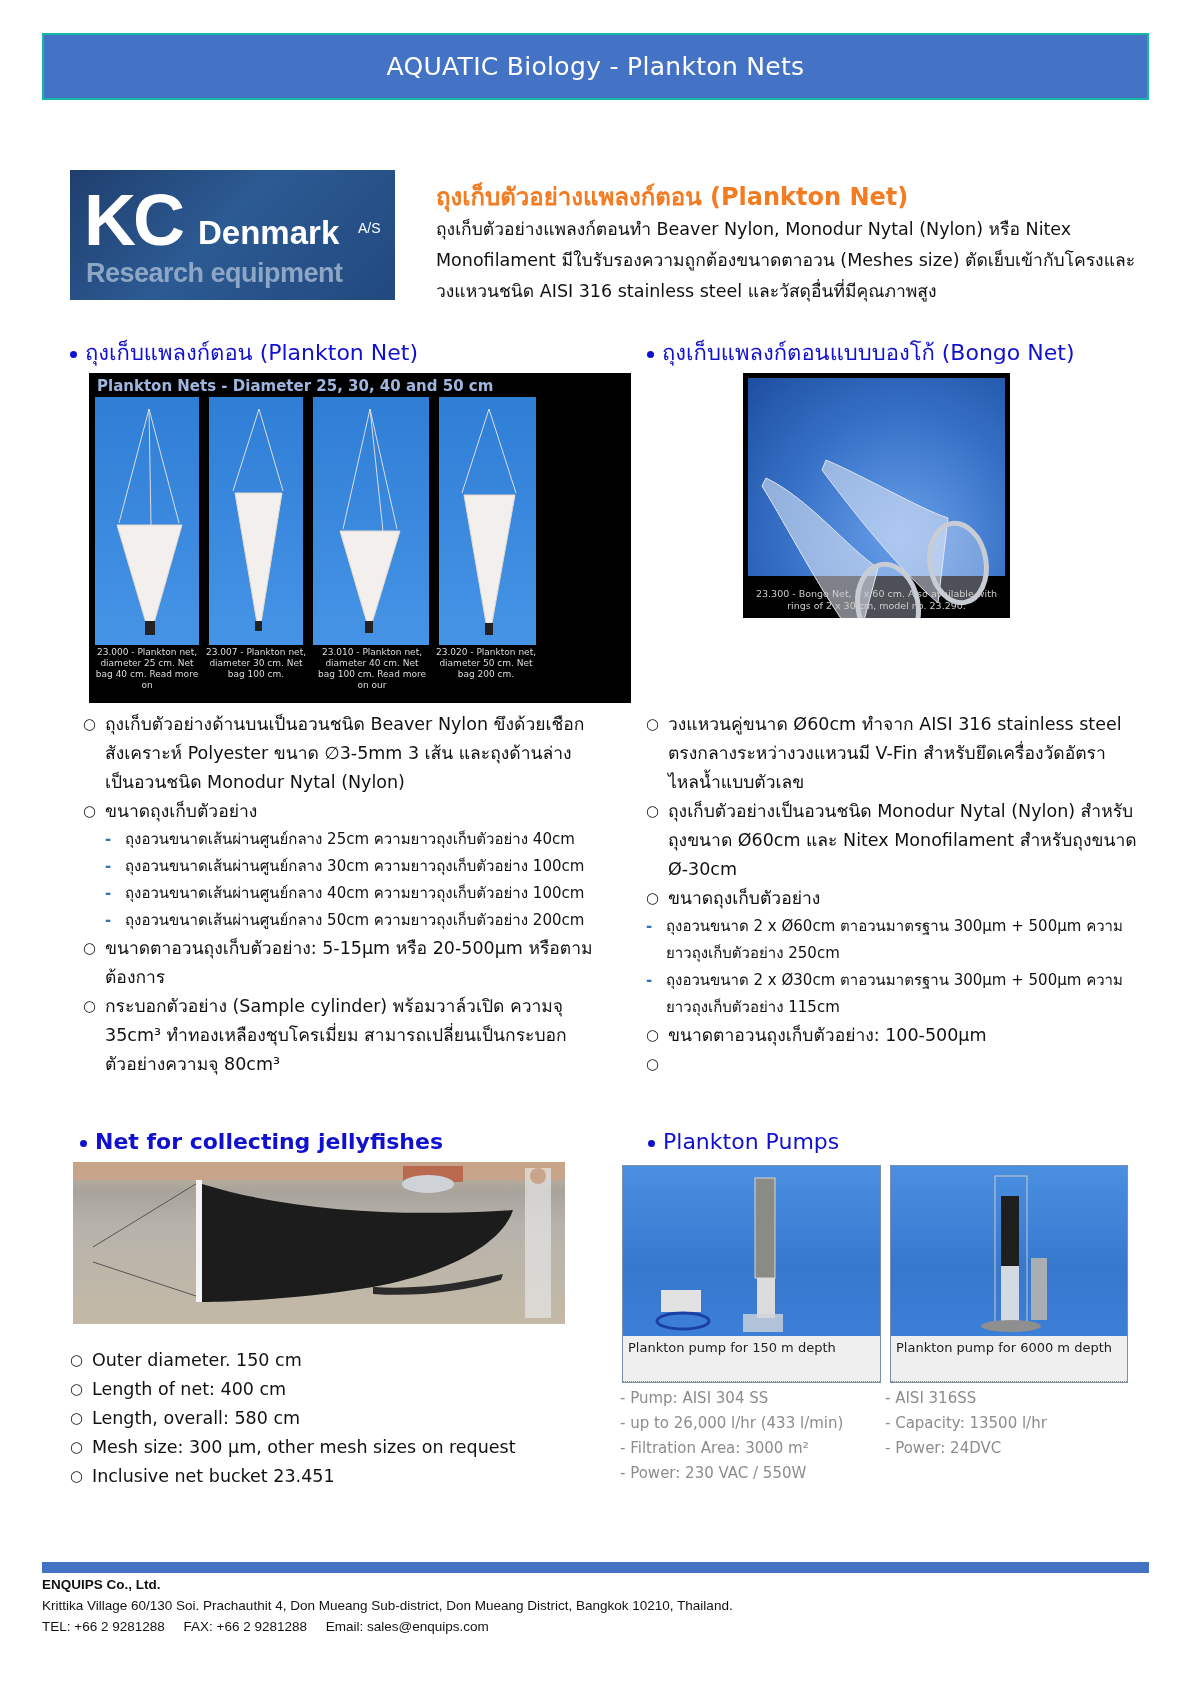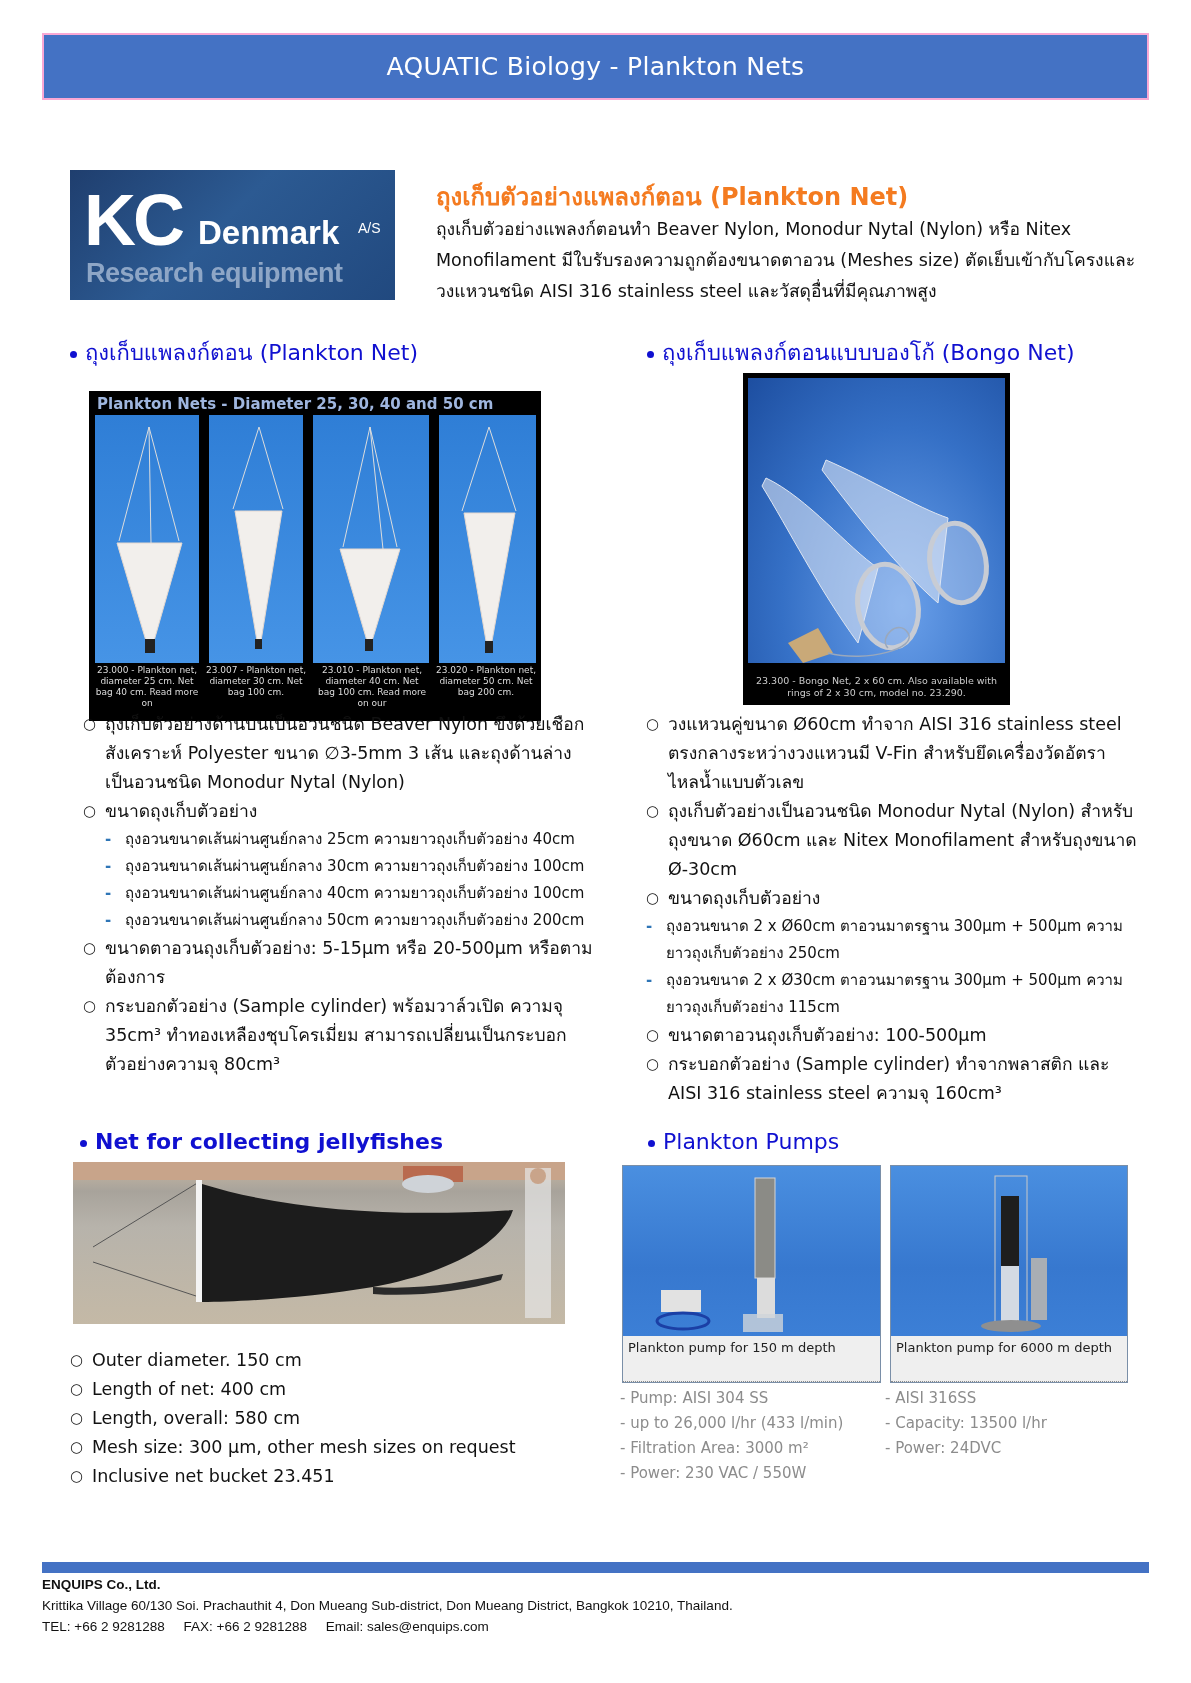--- a/index.html
+++ b/index.html
@@ -1,21 +1,21 @@
 <!DOCTYPE html>
 <html><head>
 <meta charset="utf-8">
 <style>
   * { box-sizing: border-box; margin: 0; padding: 0; }
   html, body { width: 1191px; height: 1683px; background: #ffffff; overflow: hidden; }
   body { position: relative; font-family: "DejaVu Sans", sans-serif; color: #111; }
 
   .title-bar {
     position: absolute; left: 42px; top: 33px; width: 1107px; height: 67px;
-    background: #4472c4; border: 2px solid #f9a8d4;
+    background: #4472c4; border: 2px solid #14b8a6;
     display: flex; align-items: center; justify-content: center;
   }
   .title-bar span { color: #fff; font-size: 25px; letter-spacing: 0.3px; }
 
   .logo {
     position: absolute; left: 70px; top: 170px; width: 325px; height: 130px;
     background: linear-gradient(135deg, #1f3e6e 0%, #2c5a92 45%, #21497f 100%);
     overflow: hidden;
   }
   .logo .kc { position: absolute; left: 14px; top: 14px; color: #fff; font-family: "Liberation Sans", sans-serif; font-weight: bold; font-size: 72px; letter-spacing: -3px; line-height: 72px; }
@@ -26,28 +26,28 @@
   .intro { position: absolute; left: 412px; top: 180px; width: 740px; margin-left: 24px; }
   .intro h1 { color: #f47b20; font-size: 24px; font-weight: bold; line-height: 34px; }
   .intro p { font-size: 17.5px; line-height: 31px; color: #111; }
 
   .sec-head { position: absolute; color: #1010d0; font-size: 22px; line-height: 30px; white-space: nowrap; }
   .sec-head .dot { display: inline-block; width: 7px; height: 7px; background: #1010d0; border-radius: 50%; margin-right: 8px; vertical-align: middle; }
 
   .photo { position: absolute; overflow: hidden; }
 
   
-  .nets-photo { left: 89px; top: 373px; width: 452px; height: 330px; background: #000; margin-top: 18px; }
+  .nets-photo { left: 89px; top: 373px; width: 542px; height: 330px; background: #000; }
   .nets-photo .ph-title { position: absolute; left: 8px; top: 4px; color: #9fb6df; font-weight: bold; font-size: 15px; font-family: "DejaVu Sans", sans-serif; white-space: nowrap; }
   .nets-photo .panel { position: absolute; top: 24px; height: 248px; background: linear-gradient(180deg, #2f7ed6, #4694e6); }
   .nets-photo .cap { position: absolute; top: 274px; width: 110px; color: #ddd; font-size: 9px; text-align: center; line-height: 11px; }
   .cone { position: absolute; }
 
   
-  .bongo-photo { left: 743px; top: 373px; width: 267px; height: 332px; background: #000; }
+  .bongo-photo { left: 743px; top: 373px; width: 267px; height: 245px; background: #000; }
   .bongo-photo .bg { position: absolute; left: 5px; top: 5px; right: 5px; bottom: 42px; background: radial-gradient(ellipse at 60% 80%, #6aa0ea 0%, #3570c6 55%, #1d4ea0 100%); }
   .bongo-photo .cap { position: absolute; left: 0; right: 0; bottom: 6px; color: #ccc; font-size: 9.5px; text-align: center; line-height: 12px; }
 
   .list { position: absolute; }
   .list li { list-style: none; position: relative; font-size: 17.5px; line-height: 29px; }
   .list li .bul { position: absolute; left: -22px; top: 0; font-size: 15px; color: #111; }
   .list li.sub { font-size: 15px; padding-left: 20px; line-height: 27px; }
   .list li.sub .dash { position: absolute; left: 0; top: 0; color: #2e75b6; font-weight: bold; }
 
   
@@ -156,21 +156,21 @@
   <div class="cap">23.300 - Bongo Net, 2 x 60 cm. Also available with rings of 2 x 30 cm, model no. 23.290.</div>
 </div>
 
 <ul class="list" style="left:668px; top:710px; width:470px;">
   <li><span class="bul">○</span><span>วงแหวนคู่ขนาด Ø60cm ทำจาก AISI 316 stainless steel ตรงกลางระหว่างวงแหวนมี V-Fin สำหรับยึดเครื่องวัดอัตราไหลน้ำแบบตัวเลข</span></li>
   <li><span class="bul">○</span><span>ถุงเก็บตัวอย่างเป็นอวนชนิด Monodur Nytal (Nylon) สำหรับถุงขนาด Ø60cm และ Nitex Monofilament สำหรับถุงขนาด Ø-30cm</span></li>
   <li><span class="bul">○</span><span>ขนาดถุงเก็บตัวอย่าง</span></li>
   <li class="sub" style="margin-left:-22px;"><span class="dash">-</span><span>ถุงอวนขนาด 2 x Ø60cm ตาอวนมาตรฐาน 300µm + 500µm ความยาวถุงเก็บตัวอย่าง 250cm</span></li>
   <li class="sub" style="margin-left:-22px;"><span class="dash">-</span><span>ถุงอวนขนาด 2 x Ø30cm ตาอวนมาตรฐาน 300µm + 500µm ความยาวถุงเก็บตัวอย่าง 115cm</span></li>
   <li><span class="bul">○</span><span>ขนาดตาอวนถุงเก็บตัวอย่าง: 100-500µm</span></li>
-  <li><span class="bul">○</span><span>กระบอกตัวอย่าง (Sample cylinder) ทำจากพลาสติก และ AISI 316 stainless steel ความจุ 160cm³</span></li>
+  <li><span class="bul">○</span></li>
 </ul>
 
 <div class="sec-head" style="left:80px; top:1127px; font-weight:bold;text-align:center;">
   <span class="dot"></span><span>Net for collecting jellyfishes</span>
 </div>
 
 <div class="photo jelly-photo">
   <svg width="492" height="162">
     <rect x="0" y="0" width="492" height="18" fill="#c8a48a"></rect>
     <rect x="330" y="4" width="60" height="16" fill="#b96a4e"></rect>

